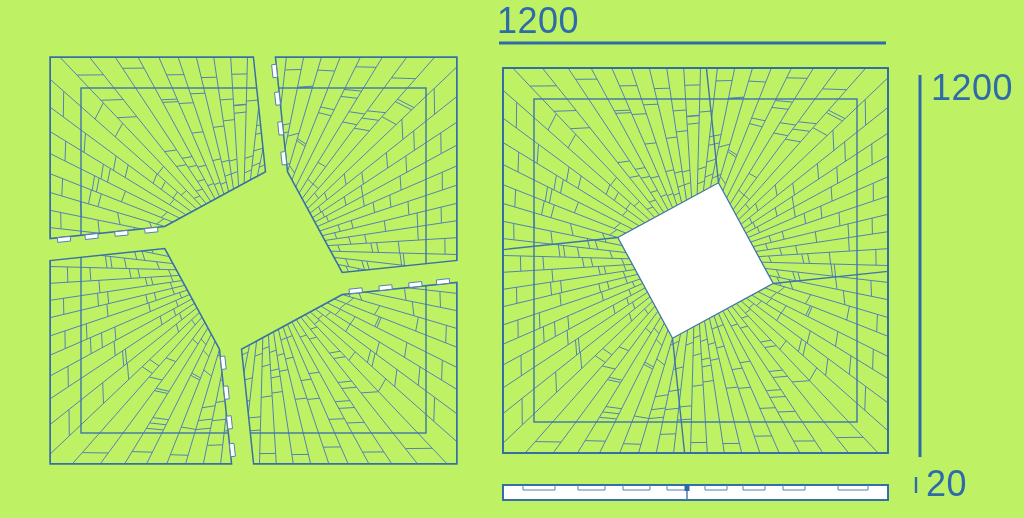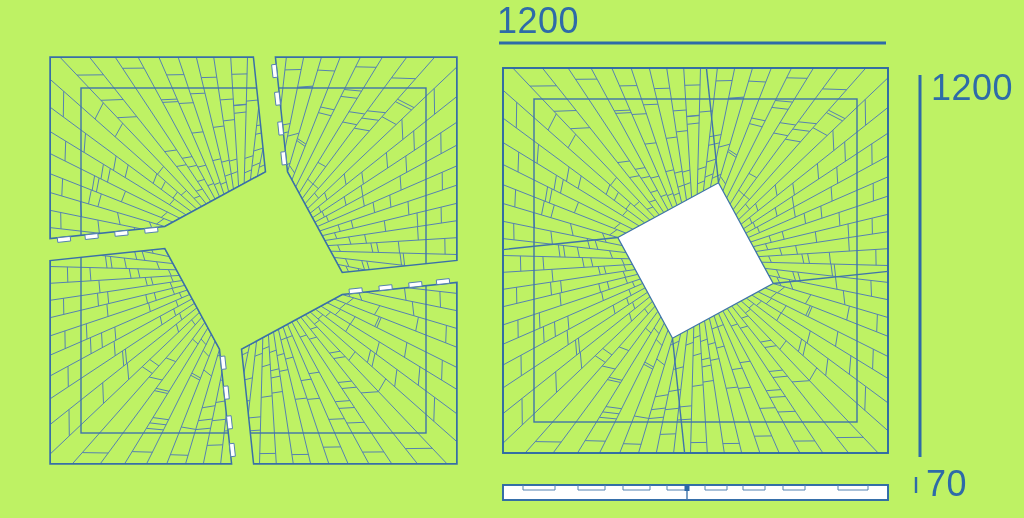--- a/index.html
+++ b/index.html
@@ -1815,14 +1815,14 @@
         <rect x="684.5" y="485" width="5" height="6" class="seamblock"></rect>
       </g>
       <g>
         <line x1="499" y1="43" x2="886" y2="43" class="dim"></line>
         <line x1="920" y1="75" x2="920" y2="457" class="dim"></line>
         <line x1="916" y1="477" x2="916" y2="493" class="dim2"></line>
       </g>
     </svg>
   <div class="dim-label" id="lbl-top" style="left: 497px; top: 1px;">1200</div>
   <div class="dim-label" id="lbl-right" style="left: 931px; top: 68px;">1200</div>
-  <div class="dim-label" id="lbl-thick" style="left: 926px; top: 464px;">70</div>
+  <div class="dim-label" id="lbl-thick" style="left: 926px; top: 464px;">20</div>
 </div>
 
 </body></html>

